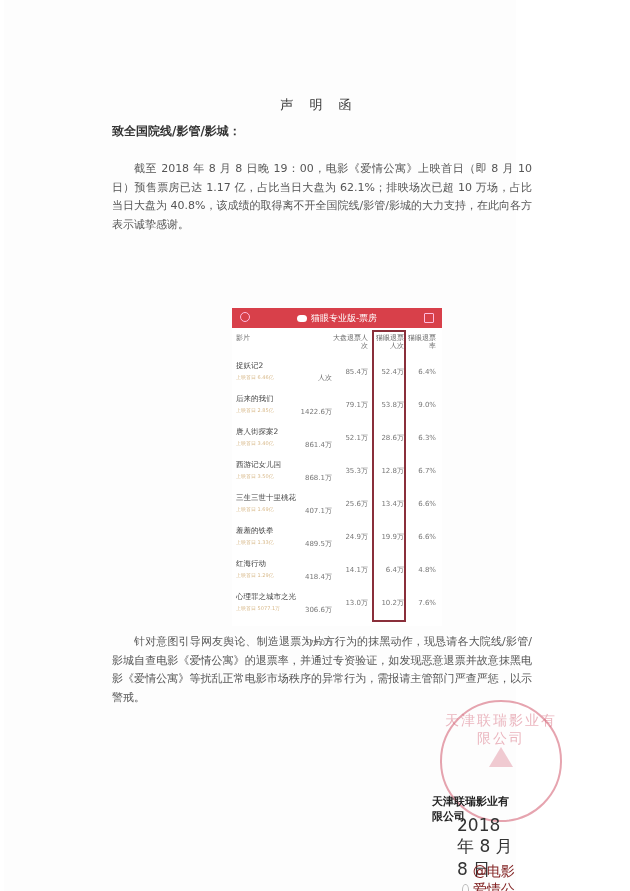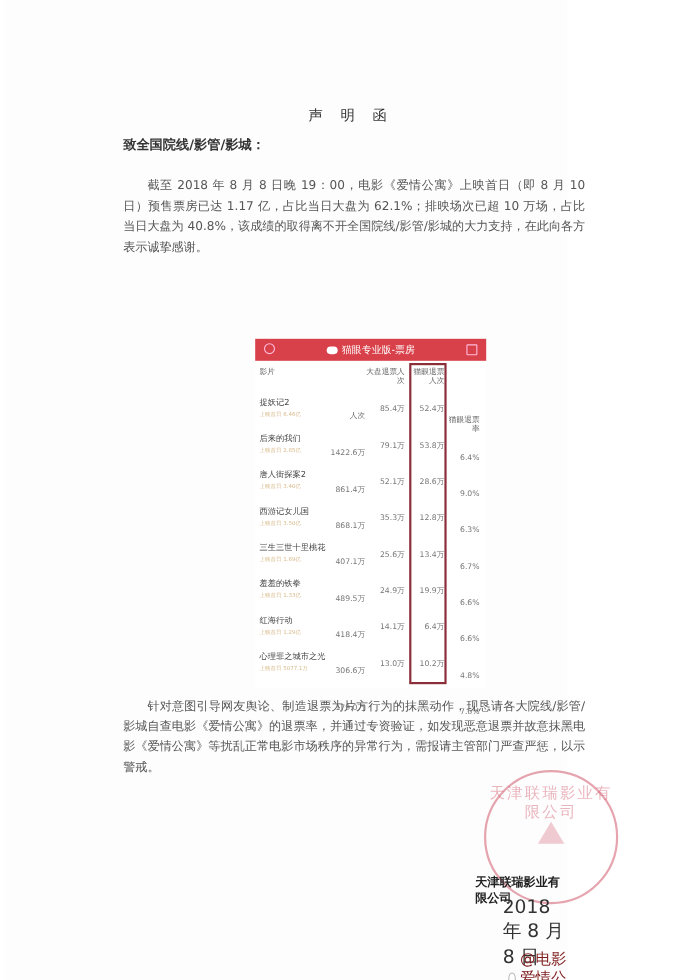--- a/index.html
+++ b/index.html
@@ -38,21 +38,21 @@
     .shot-bar .share { position: absolute; right: 8px; top: 5px; width: 8px; height: 8px;
       border: 1.2px solid #fbd; border-radius: 1px; }
     .shot-bar .logo { display: inline-block; width: 10px; height: 7px; background: #fff; border-radius: 4px;
       margin-right: 4px; }
     .thead { position: absolute; top: 26px; left: 0; width: 210px; height: 22px; }
     .col { position: absolute; text-align: right; line-height: 8px; }
     .c0 { left: 4px; text-align: left; width: 60px; }
     .c1 { left: 60px; width: 40px; margin-top: 40px; }
     .c2 { left: 100px; width: 36px; }
     .c3 { left: 140px; width: 32px; }
-    .c4 { left: 176px; width: 28px; margin-top: 44px; }
+    .c4 { left: 176px; width: 28px; }
     .row { position: absolute; left: 0; width: 210px; height: 30px; }
     .row .name { font-size: 7.5px; color: #444; }
     .row .sub { font-size: 5px; color: #d8b98a; margin-top: 3px; }
     .row .num { top: 6px; font-size: 7px; color: #777; }
     .highlight {
       position: absolute; left: 140px; top: 22px; width: 34px; height: 292px;
       border: 2px solid #8a2f3a; box-sizing: border-box;
     }
 
     .company { position: absolute; top: 794px; left: 428px; font-size: 11px; font-weight: bold; color: #222; }

